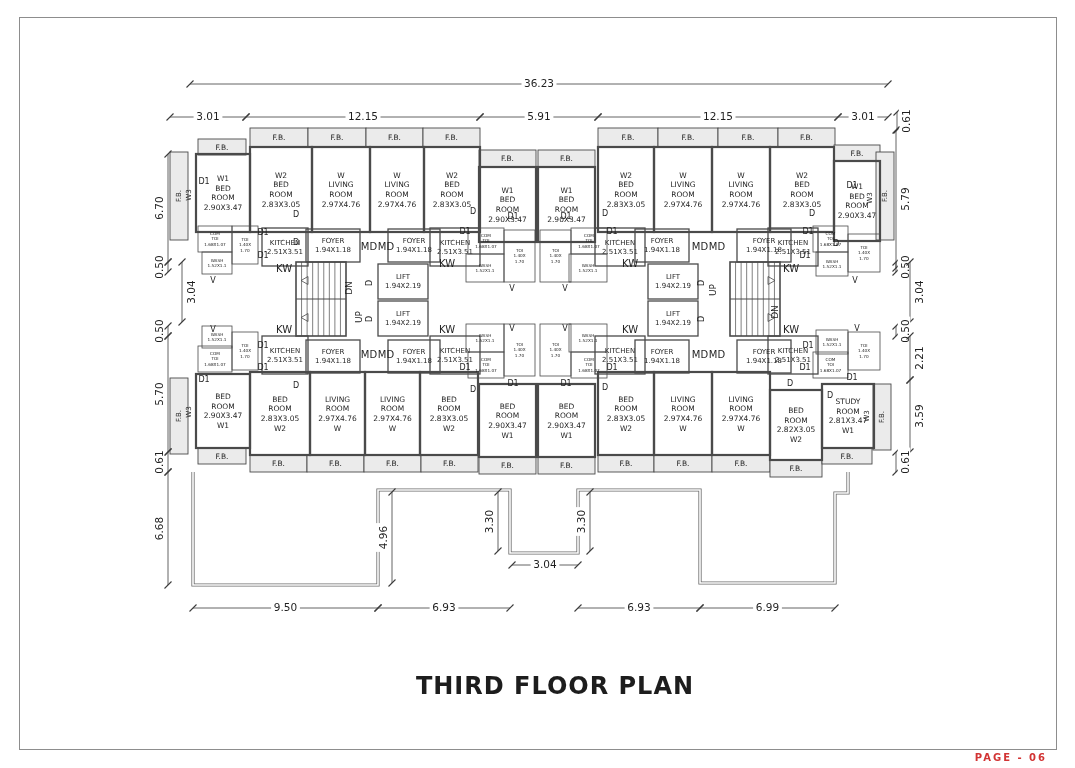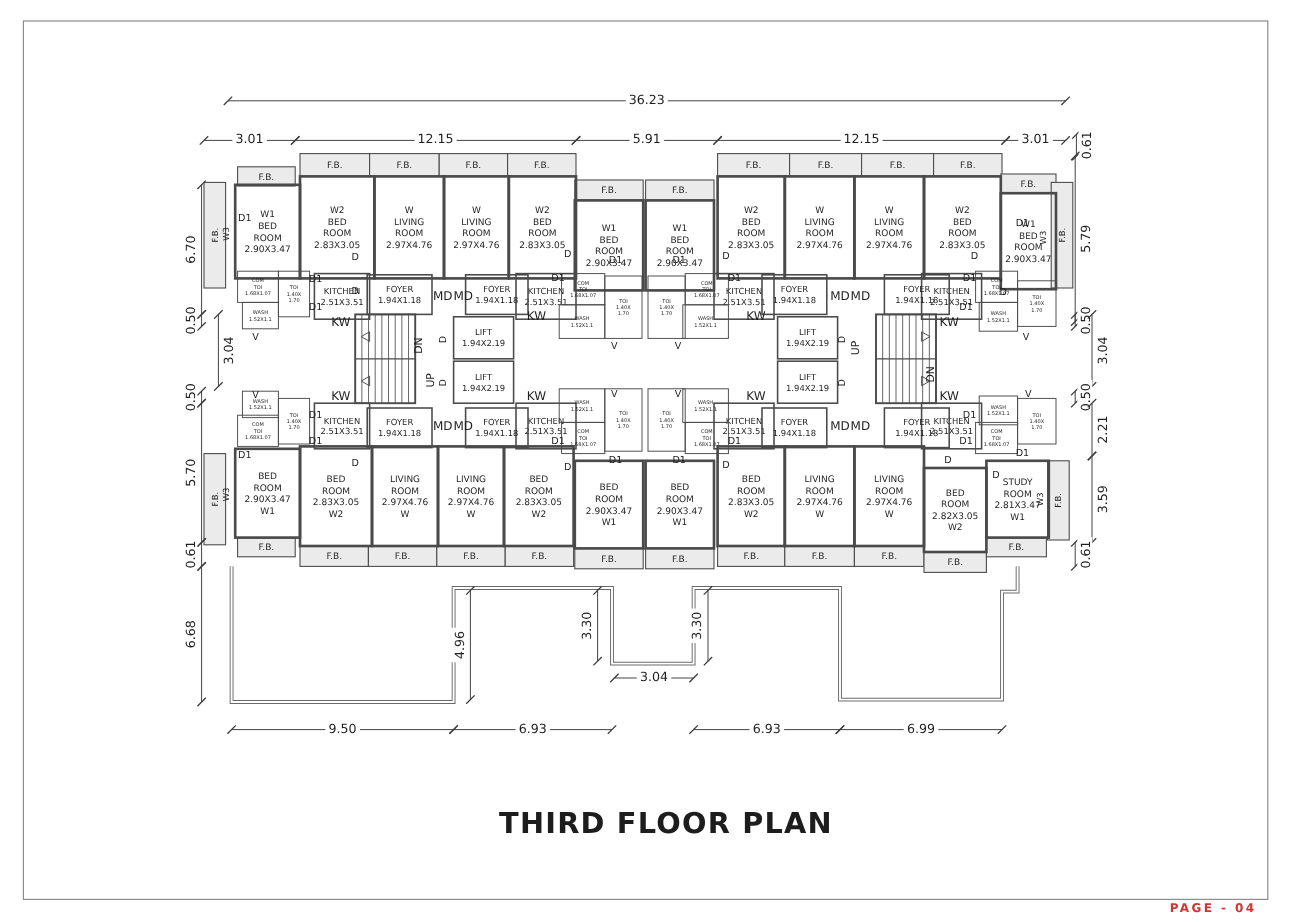--- a/index.html
+++ b/index.html
@@ -718,14 +718,14 @@
       <g>
         <line x1="700" y1="608" x2="835" y2="608" stroke="#3c3c3c" stroke-width="0.8"></line>
         <line x1="696.5" y1="611.5" x2="703.5" y2="604.5" stroke="#3c3c3c" stroke-width="1.1"></line>
         <line x1="831.5" y1="611.5" x2="838.5" y2="604.5" stroke="#3c3c3c" stroke-width="1.1"></line>
         <rect x="753.1" y="599.75" width="28.8" height="12.5" fill="#fff"></rect>
         <text x="767.5" y="610.57" text-anchor="middle" font-size="10.5">6.99</text>
       </g>
     </svg>
 
   <div class="plan-title">THIRD FLOOR PLAN</div>
-  <div class="page-number">PAGE - 04</div>
+  <div class="page-number">PAGE - 06</div>
 </div>
 
 </body></html>

